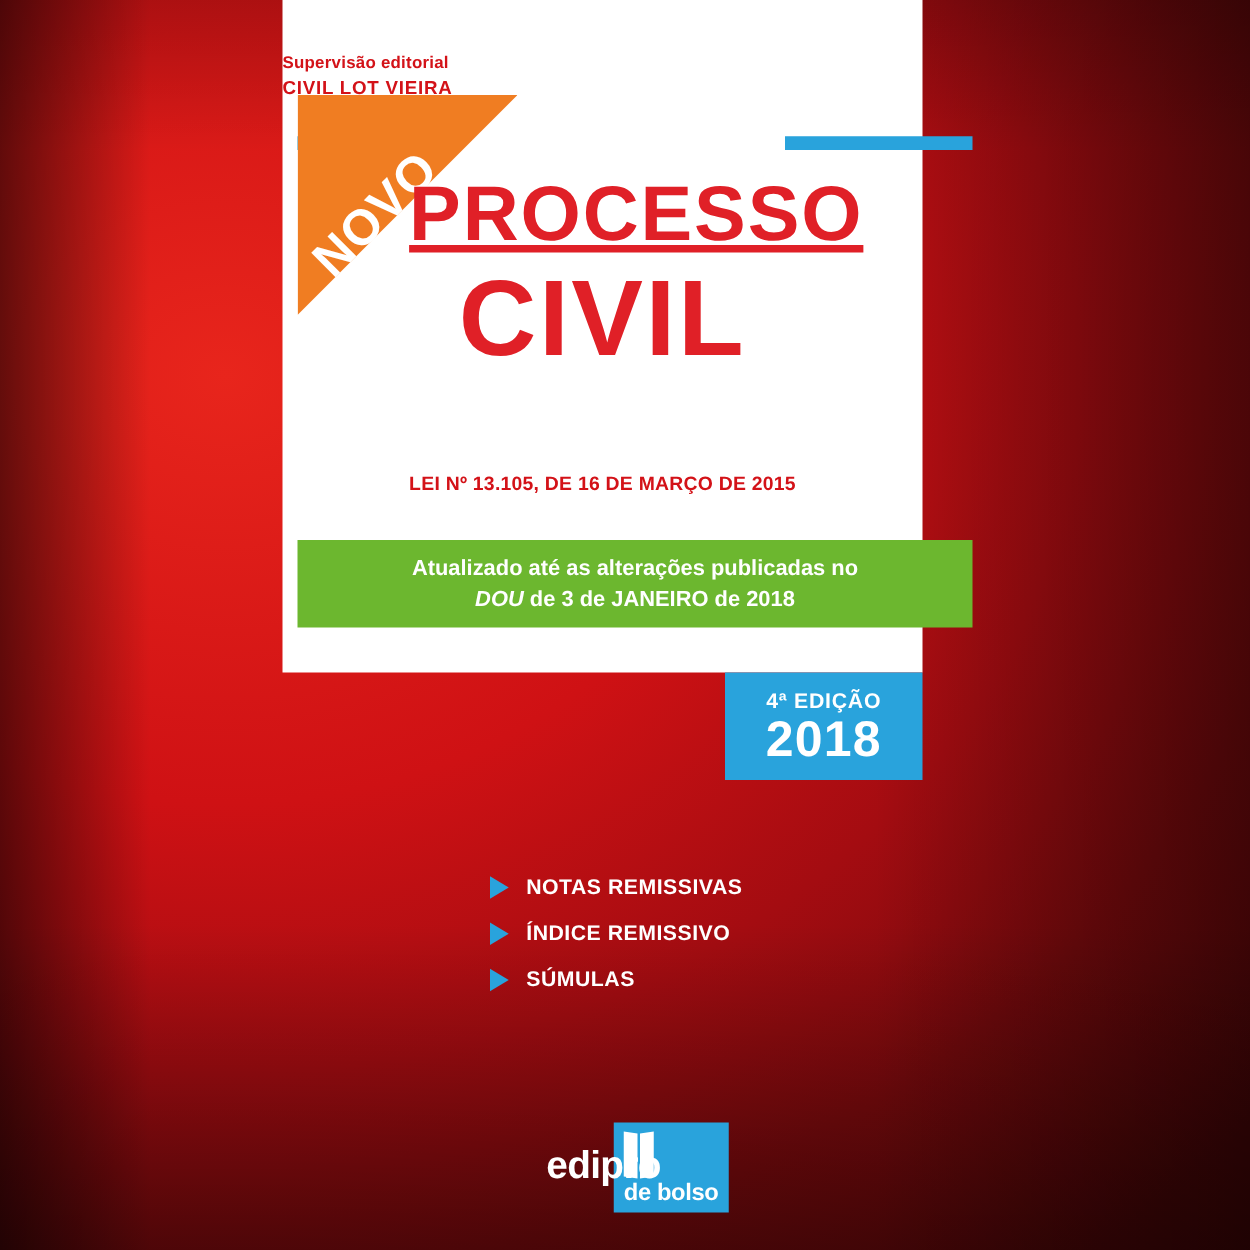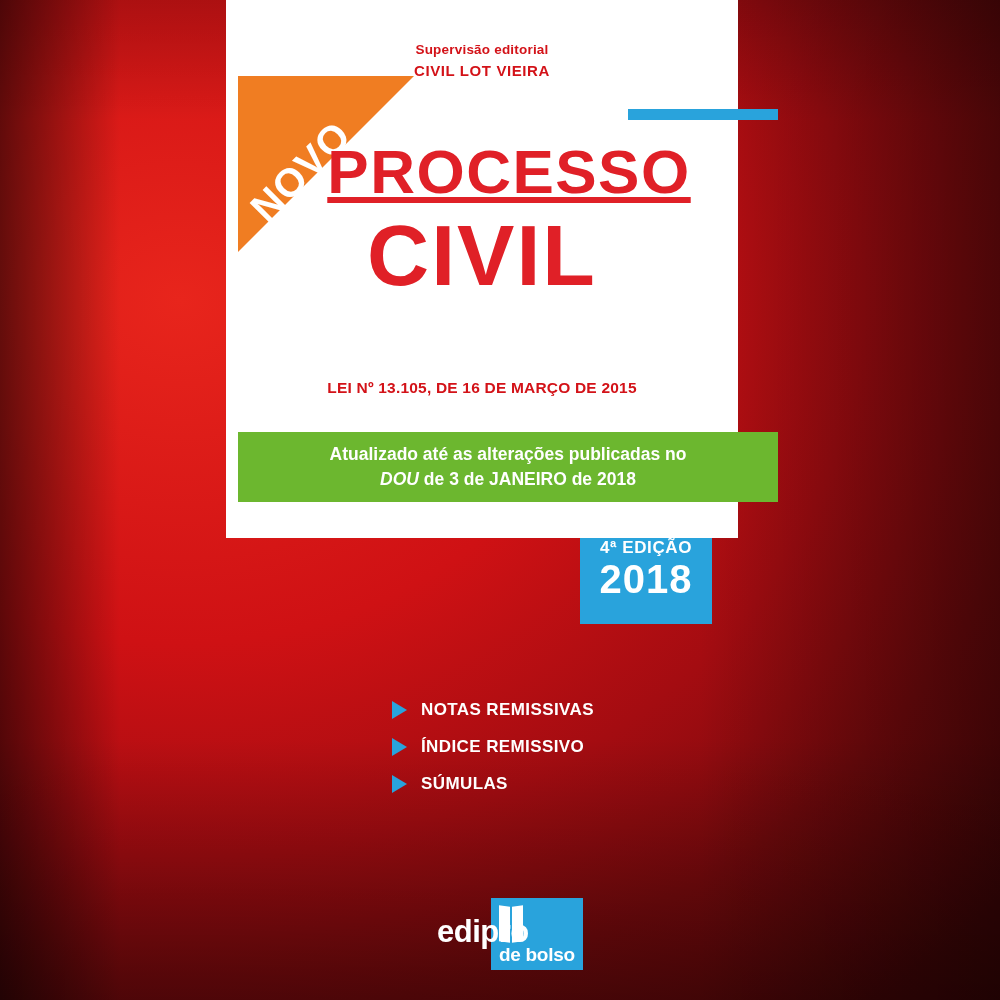--- a/index.html
+++ b/index.html
@@ -54,21 +54,20 @@
     height: 466px;
     background: #ffffff;
   }
 
   
   .supervisao {
     position: absolute;
     left: 226px;
     top: 40px;
     width: 512px;
-    text-align: center;
     color: #d31218;
     font-size: 13.5px;
     font-weight: bold;
     letter-spacing: 0.2px;
     line-height: 1.45;
   }
   .supervisao .name {
     font-size: 15px;
     letter-spacing: 0.6px;
   }
@@ -169,27 +168,28 @@
   }
   .green-band em {
     font-style: italic;
   }
 
   
   .edicao {
     position: absolute;
     left: 580px;
     top: 538px;
-    width: 132px;
+    width: 158px;
     height: 86px;
     background: #29a3dc;
     color: #ffffff;
     display: flex;
     flex-direction: column;
     align-items: center;
+    justify-content: center;
   }
   .edicao .ed-top {
     font-size: 17px;
     font-weight: bold;
     letter-spacing: 0.6px;
     margin-bottom: 1px;
   }
   .edicao .ed-year {
     font-size: 40px;
     font-weight: bold;

